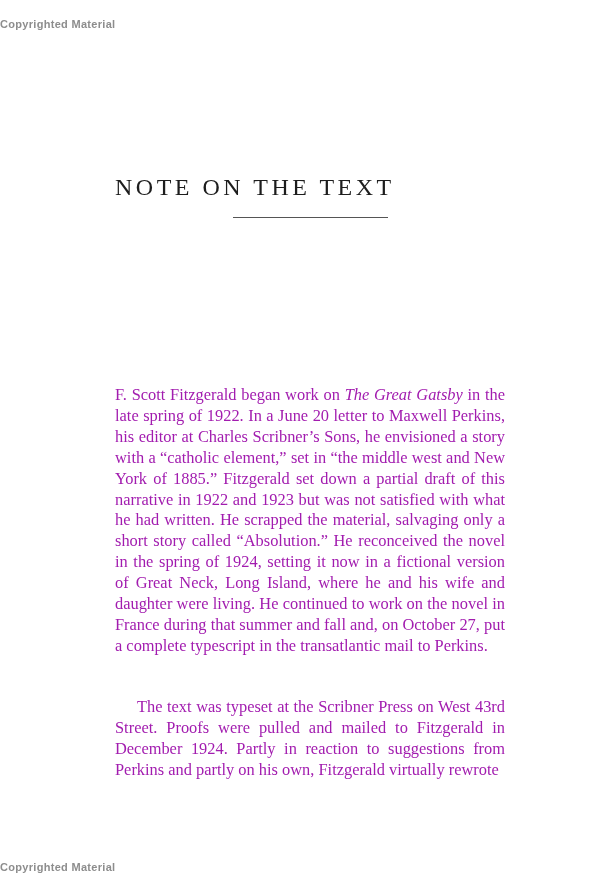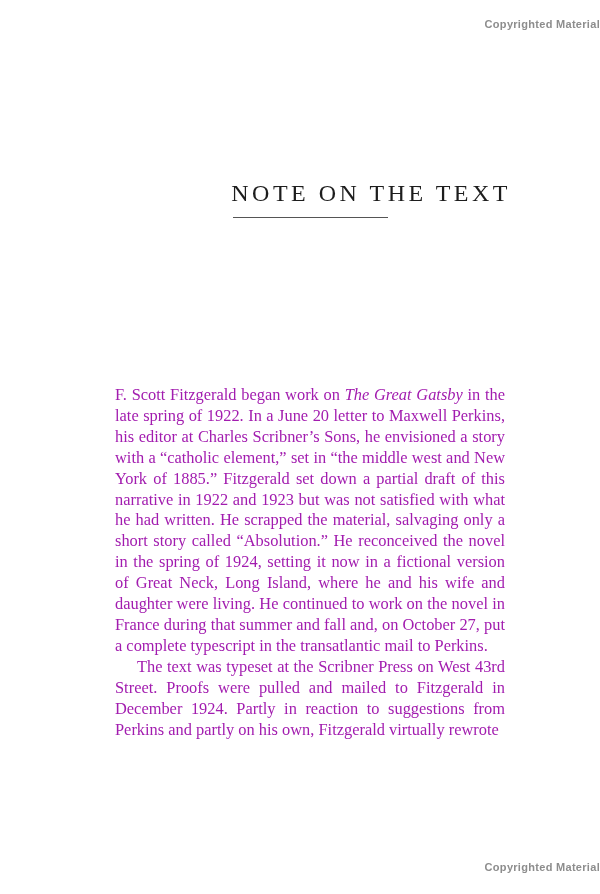--- a/index.html
+++ b/index.html
@@ -12,36 +12,36 @@
     width: 600px;
     height: 894px;
     background: #ffffff;
     overflow: hidden;
     font-family: "Liberation Serif", serif;
   }
   .copyright {
     position: absolute;
     left: 0;
     width: 100%;
-    text-align: right;
+    text-align: left;
     font-family: "Liberation Sans", sans-serif;
     font-size: 11px;
     font-weight: 700;
     letter-spacing: 0.3px;
     color: #8d8d8d;
   }
   .copyright.top { top: 18px; }
   .copyright.bottom { top: 861px; }
   .heading {
     position: absolute;
     top: 174px;
     left: 115px;
     width: 390px;
-    margin: 6px;
-    text-align: right;
+    margin: 0;
+    text-align: left;
     font-family: "Liberation Serif", serif;
     font-size: 24px;
     font-weight: 400;
     letter-spacing: 3.5px;
     color: #1d1d1d;
     white-space: nowrap;
   }
   .heading-rule {
     position: absolute;
     top: 217px;
@@ -60,20 +60,21 @@
     font-size: 16.4px;
     line-height: 20.9px;
     color: #a21caf;
   }
   .body-text p {
     margin: 0;
     text-align: justify;
   }
   .body-text p.indent {
     text-indent: 22px;
+    margin-top: 40px;
   }
   .italic {
     font-style: italic;
   }
 </style>
 </head>
 <body>
 
 <div class="page">
   <div class="copyright top">Copyrighted Material</div>

